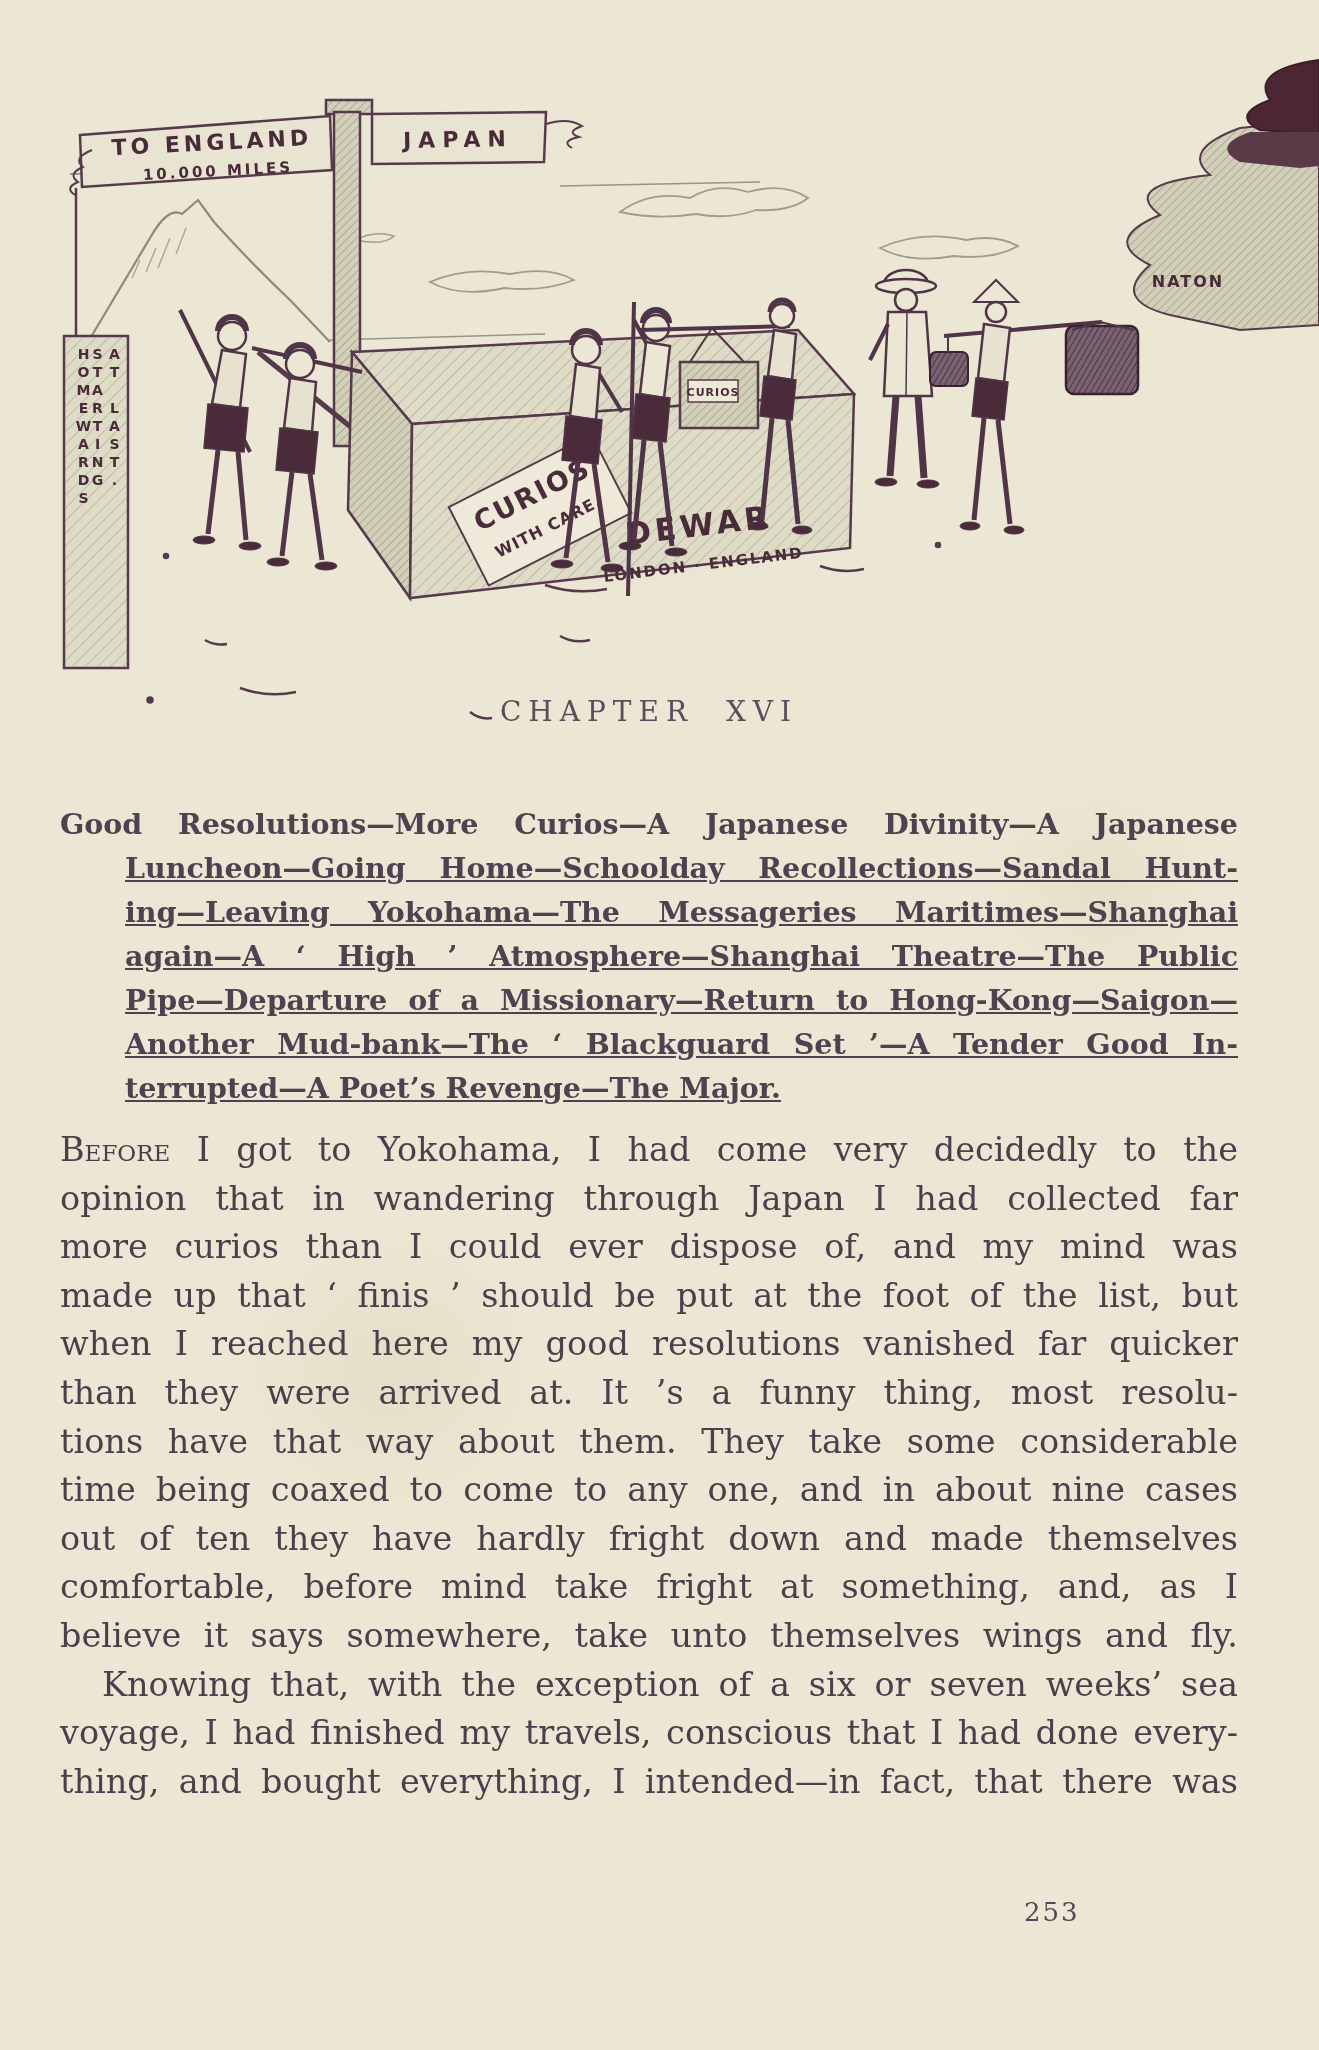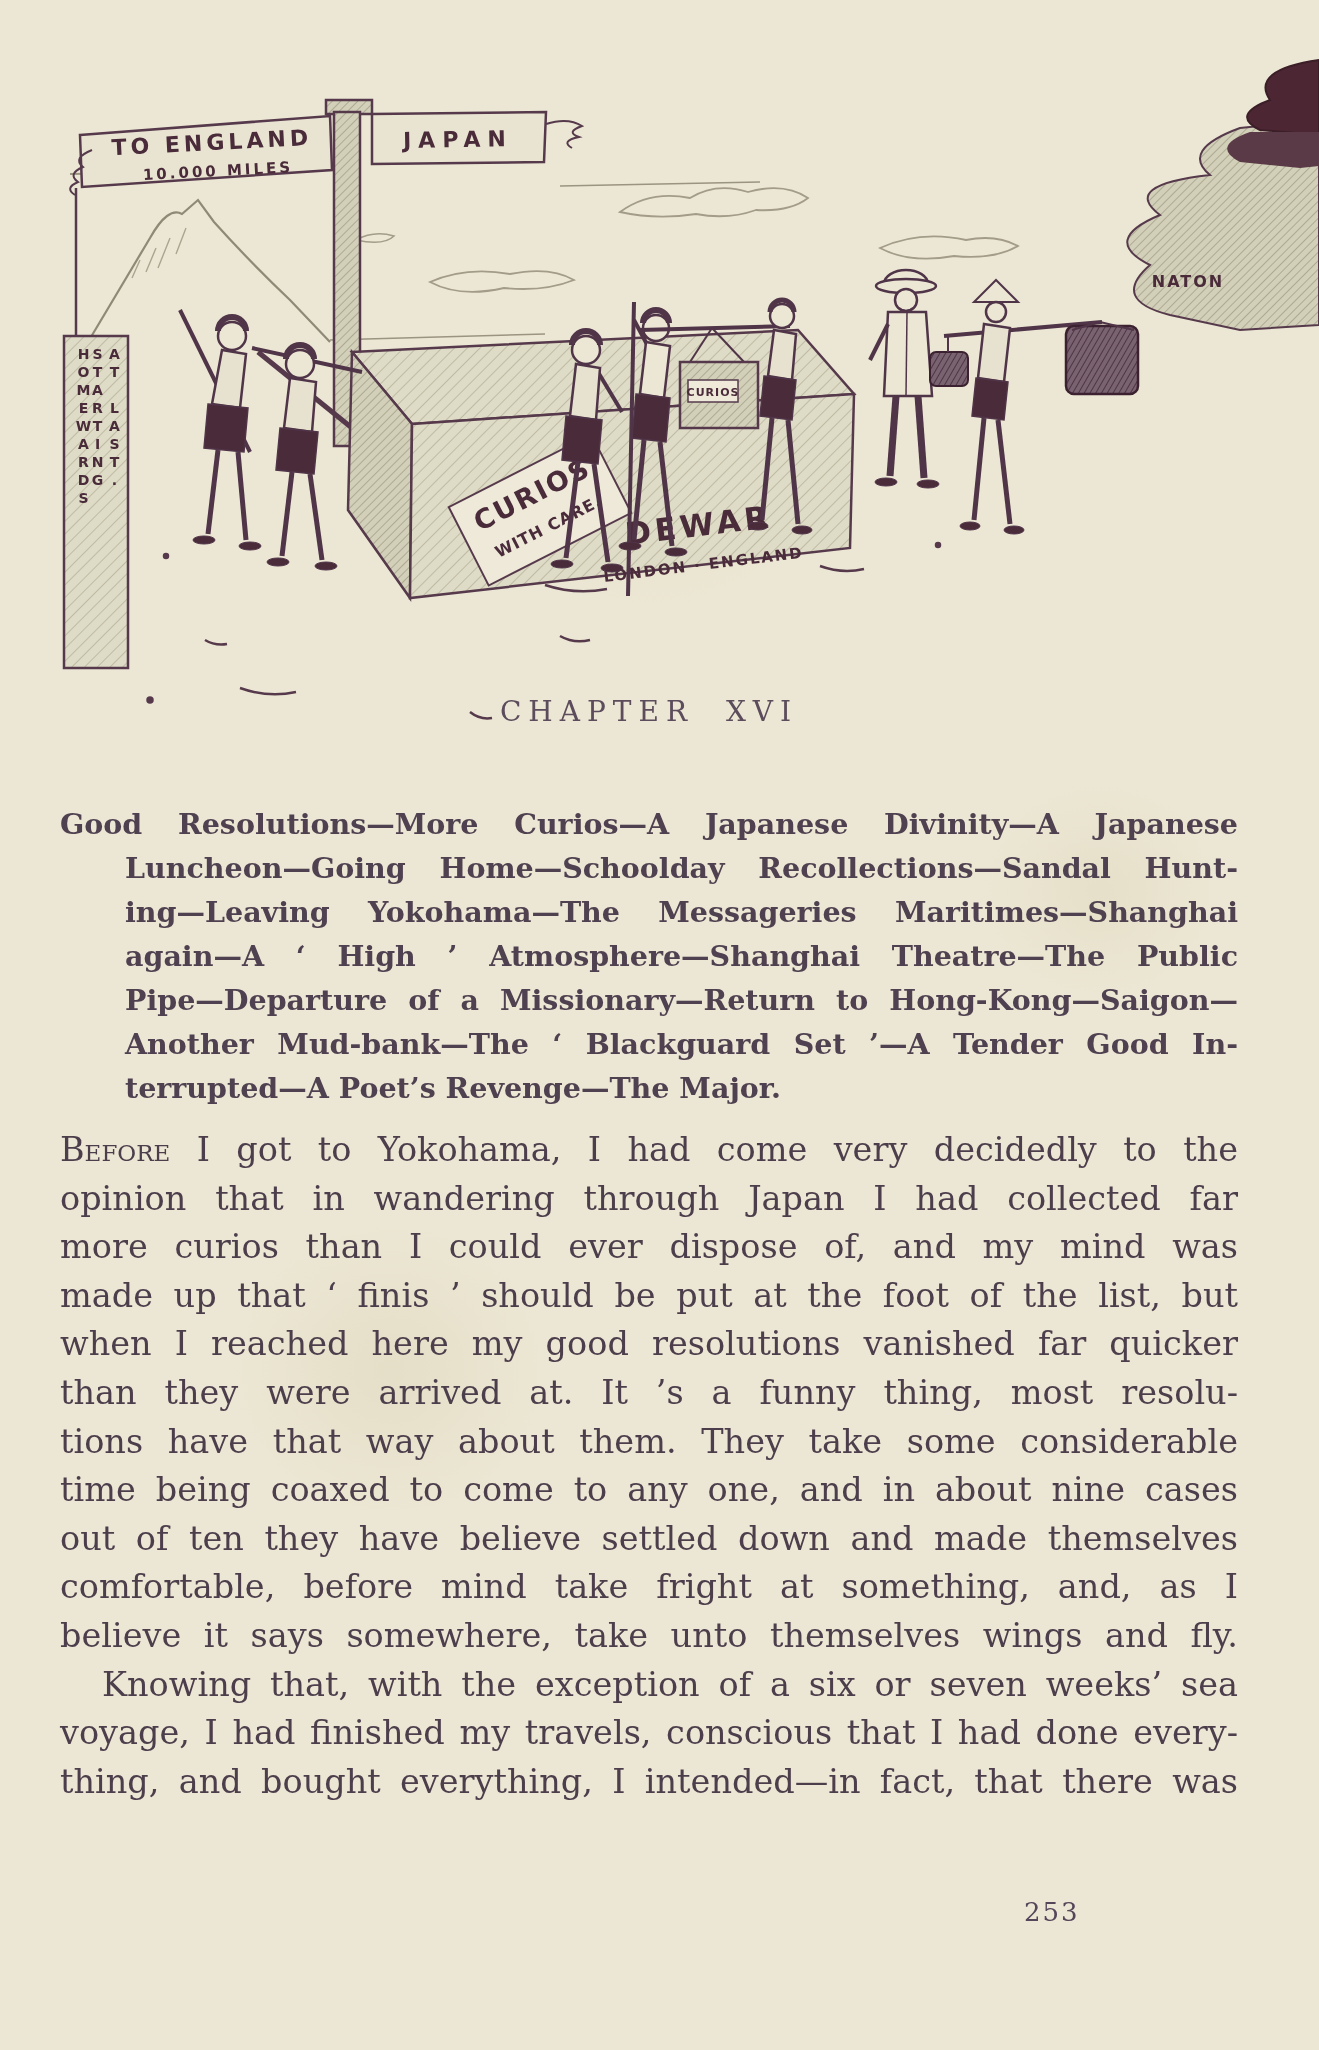--- a/index.html
+++ b/index.html
@@ -21,21 +21,21 @@
   }
   .heading{
     position:absolute;left:60px;top:695px;width:1178px;text-align:center;
     font-size:28px;letter-spacing:7px;word-spacing:16px;color:#5c4c5c;
   }
   .summary{
     position:absolute;left:60px;top:802px;width:1178px;
     font-weight:bold;font-size:28.5px;line-height:44px;color:#4f4150;
   }
   .sline{text-align:justify;text-justify:inter-word;}
-  .sline.cont{margin-left:65px;}
+  .sline.cont{margin-left:65px;text-decoration:underline;}
   .jl{text-align-last:justify;}
   .bodytext{
     position:absolute;left:60px;top:1126px;width:1178px;
     font-size:33.5px;line-height:48.6px;color:#4d3e4c;
   }
   .bline{text-align:justify;text-justify:inter-word;}
   .sc{font-variant:small-caps;}
   .ind{text-indent:42px;}
   .pagenum{position:absolute;left:1024px;top:1897px;font-size:26px;letter-spacing:2px;color:#55465a;}
   text{fill:#4a2b3a;}
@@ -244,21 +244,21 @@
 
   <div class="bodytext">
     <div class="bline jl"><span class="sc">Before</span> <span>I got to Yokohama, I had come very decidedly to the</span></div>
     <div class="bline jl">opinion that in wandering through Japan I had collected far</div>
     <div class="bline jl">more curios than I could ever dispose of, and my mind was</div>
     <div class="bline jl">made up that ‘ finis ’ should be put at the foot of the list, but</div>
     <div class="bline jl">when I reached here my good resolutions vanished far quicker</div>
     <div class="bline jl">than they were arrived at. It ’s a funny thing, most resolu-</div>
     <div class="bline jl">tions have that way about them. They take some considerable</div>
     <div class="bline jl">time being coaxed to come to any one, and in about nine cases</div>
-    <div class="bline jl">out of ten they have believe settled down and made themselves</div>
+    <div class="bline jl">out of ten they have hardly fright down and made themselves</div>
     <div class="bline jl">comfortable, before mind take fright at something, and, as I</div>
     <div class="bline jl">believe it says somewhere, take unto themselves wings and fly.</div>
     <div class="bline jl ind">Knowing that, with the exception of a six or seven weeks’ sea</div>
     <div class="bline jl">voyage, I had finished my travels, conscious that I had done every-</div>
     <div class="bline jl">thing, and bought everything, I intended—in fact, that there was</div>
   </div>
 
   <div class="pagenum">253</div>
 
 </div>

